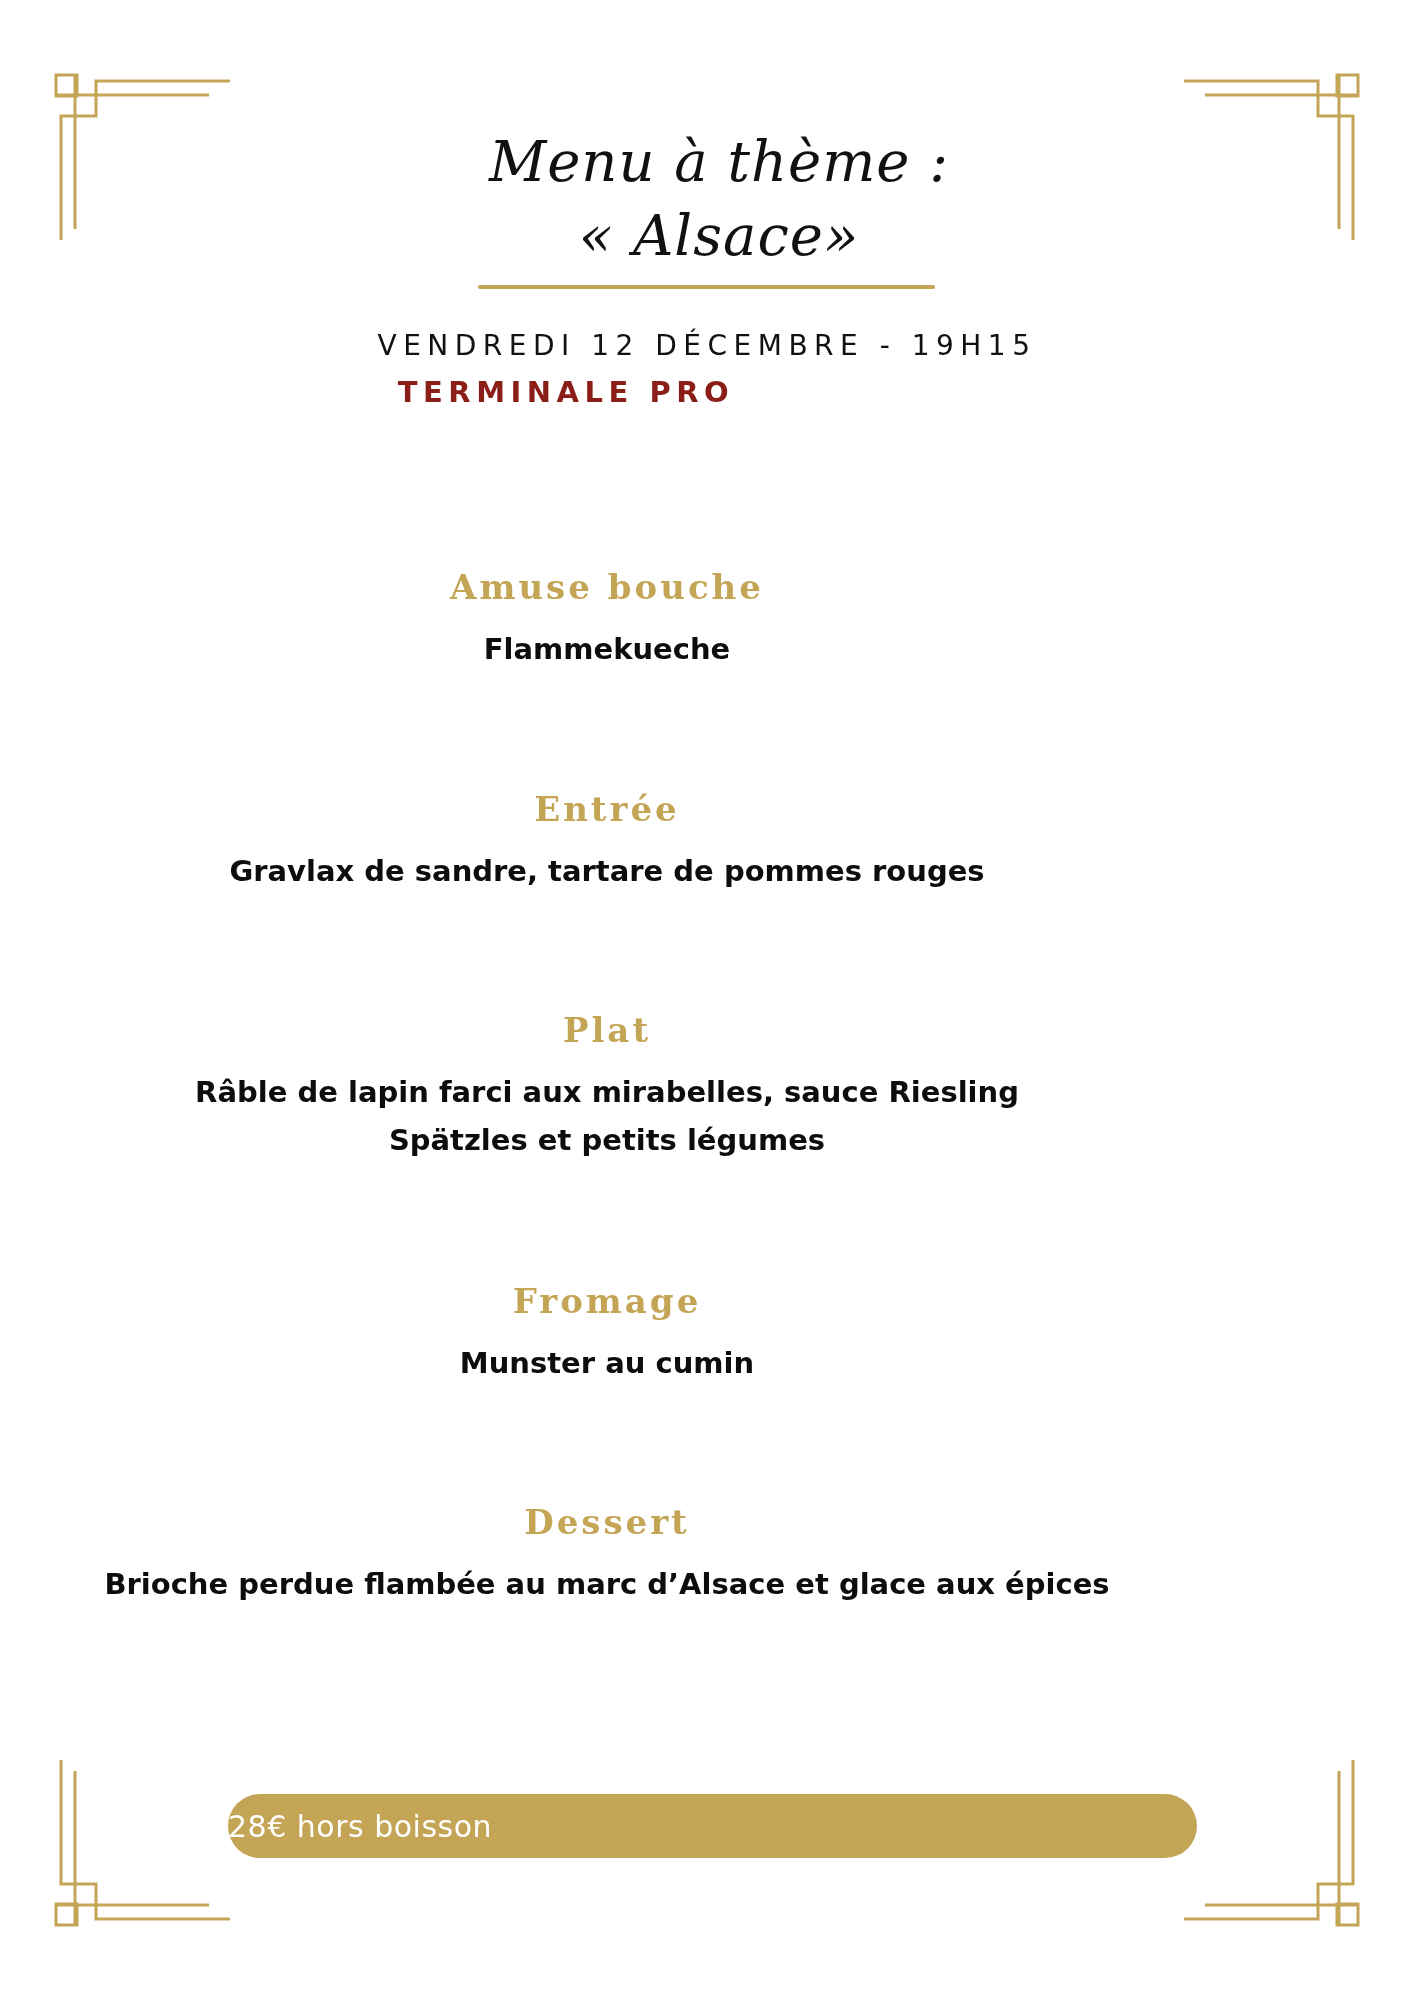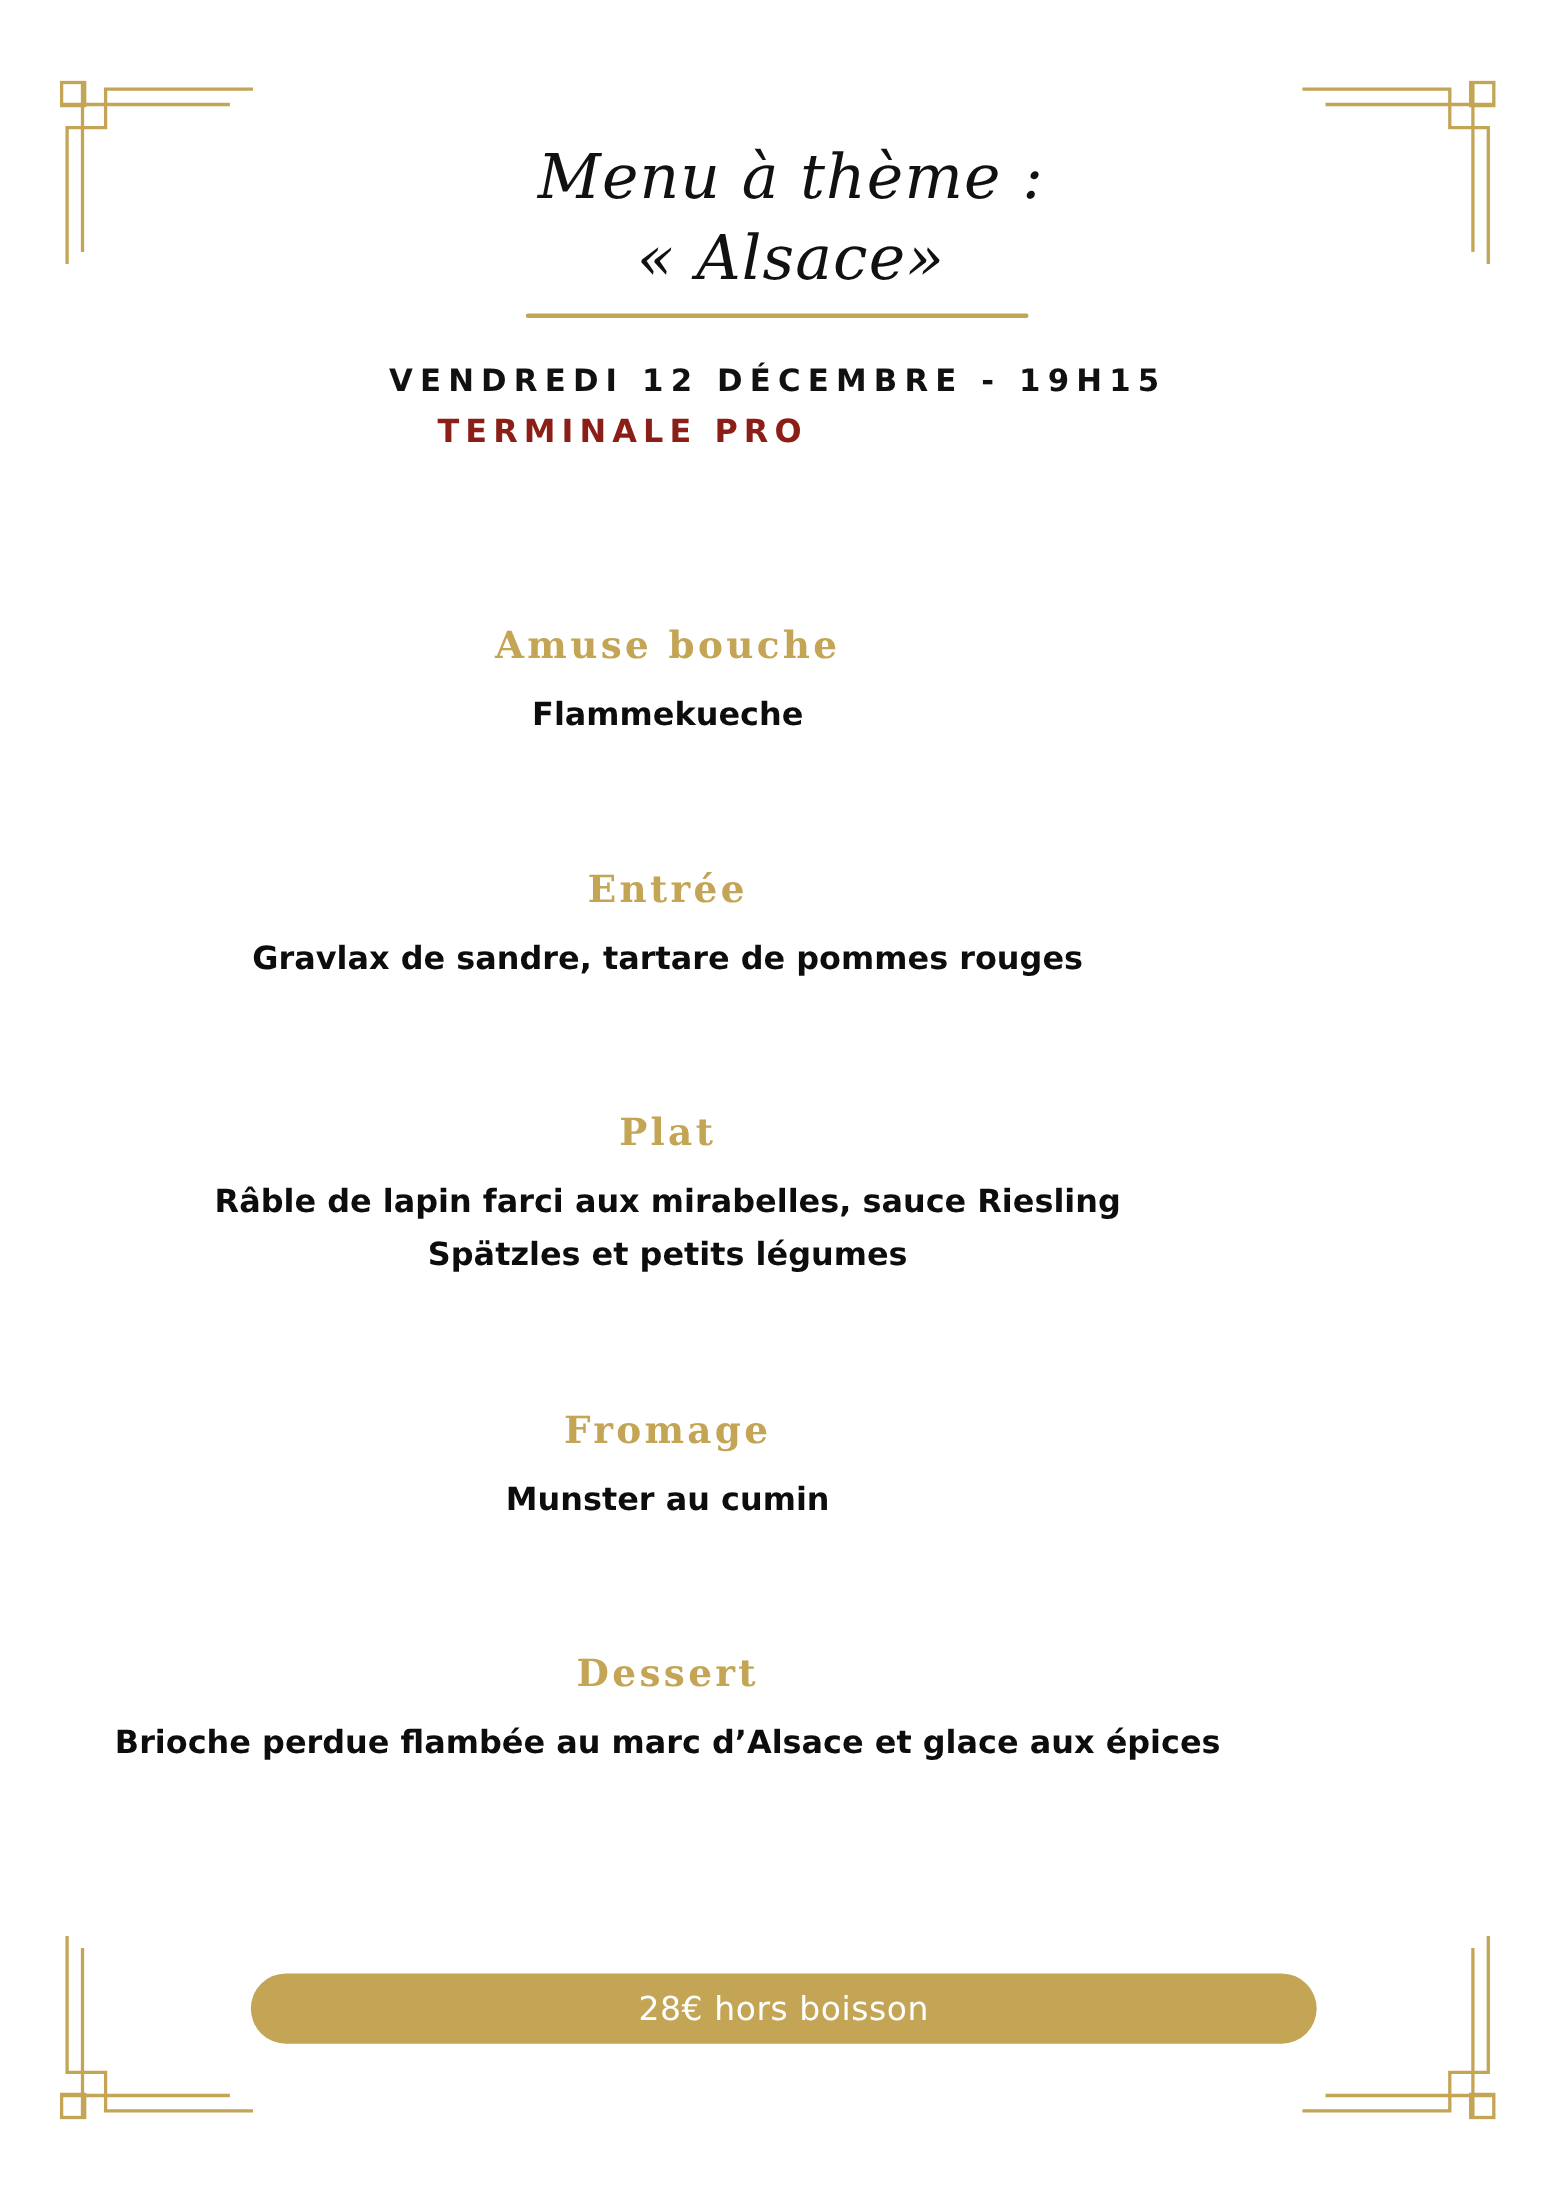--- a/index.html
+++ b/index.html
@@ -50,21 +50,21 @@
       background: #c4a556;
     }
 
     .date-line {
       position: absolute;
       left: 0;
       width: 1414px;
       top: 326px;
       text-align: center;
       font-family: "DejaVu Sans", sans-serif;
-      font-weight: bold;
+      font-weight: normal;
       font-size: 28px;
       letter-spacing: 6.5px;
       color: #111111;
       line-height: 40px;
     }
     .class-line {
       position: absolute;
       left: 0;
       width: 1132px;
       top: 372px;
@@ -105,21 +105,21 @@
     .price-pill {
       position: absolute;
       left: 228px;
       top: 1794px;
       width: 969px;
       height: 64px;
       border-radius: 32px;
       background: #c4a556;
       display: flex;
       align-items: center;
-      justify-content: center;
+      justify-content: flex-start;
     }
     .price-text {
       font-family: "DejaVu Sans", sans-serif;
       font-size: 30px;
       color: #ffffff;
       letter-spacing: 0.5px;
     }
   </style>
 </head>
 <body>

